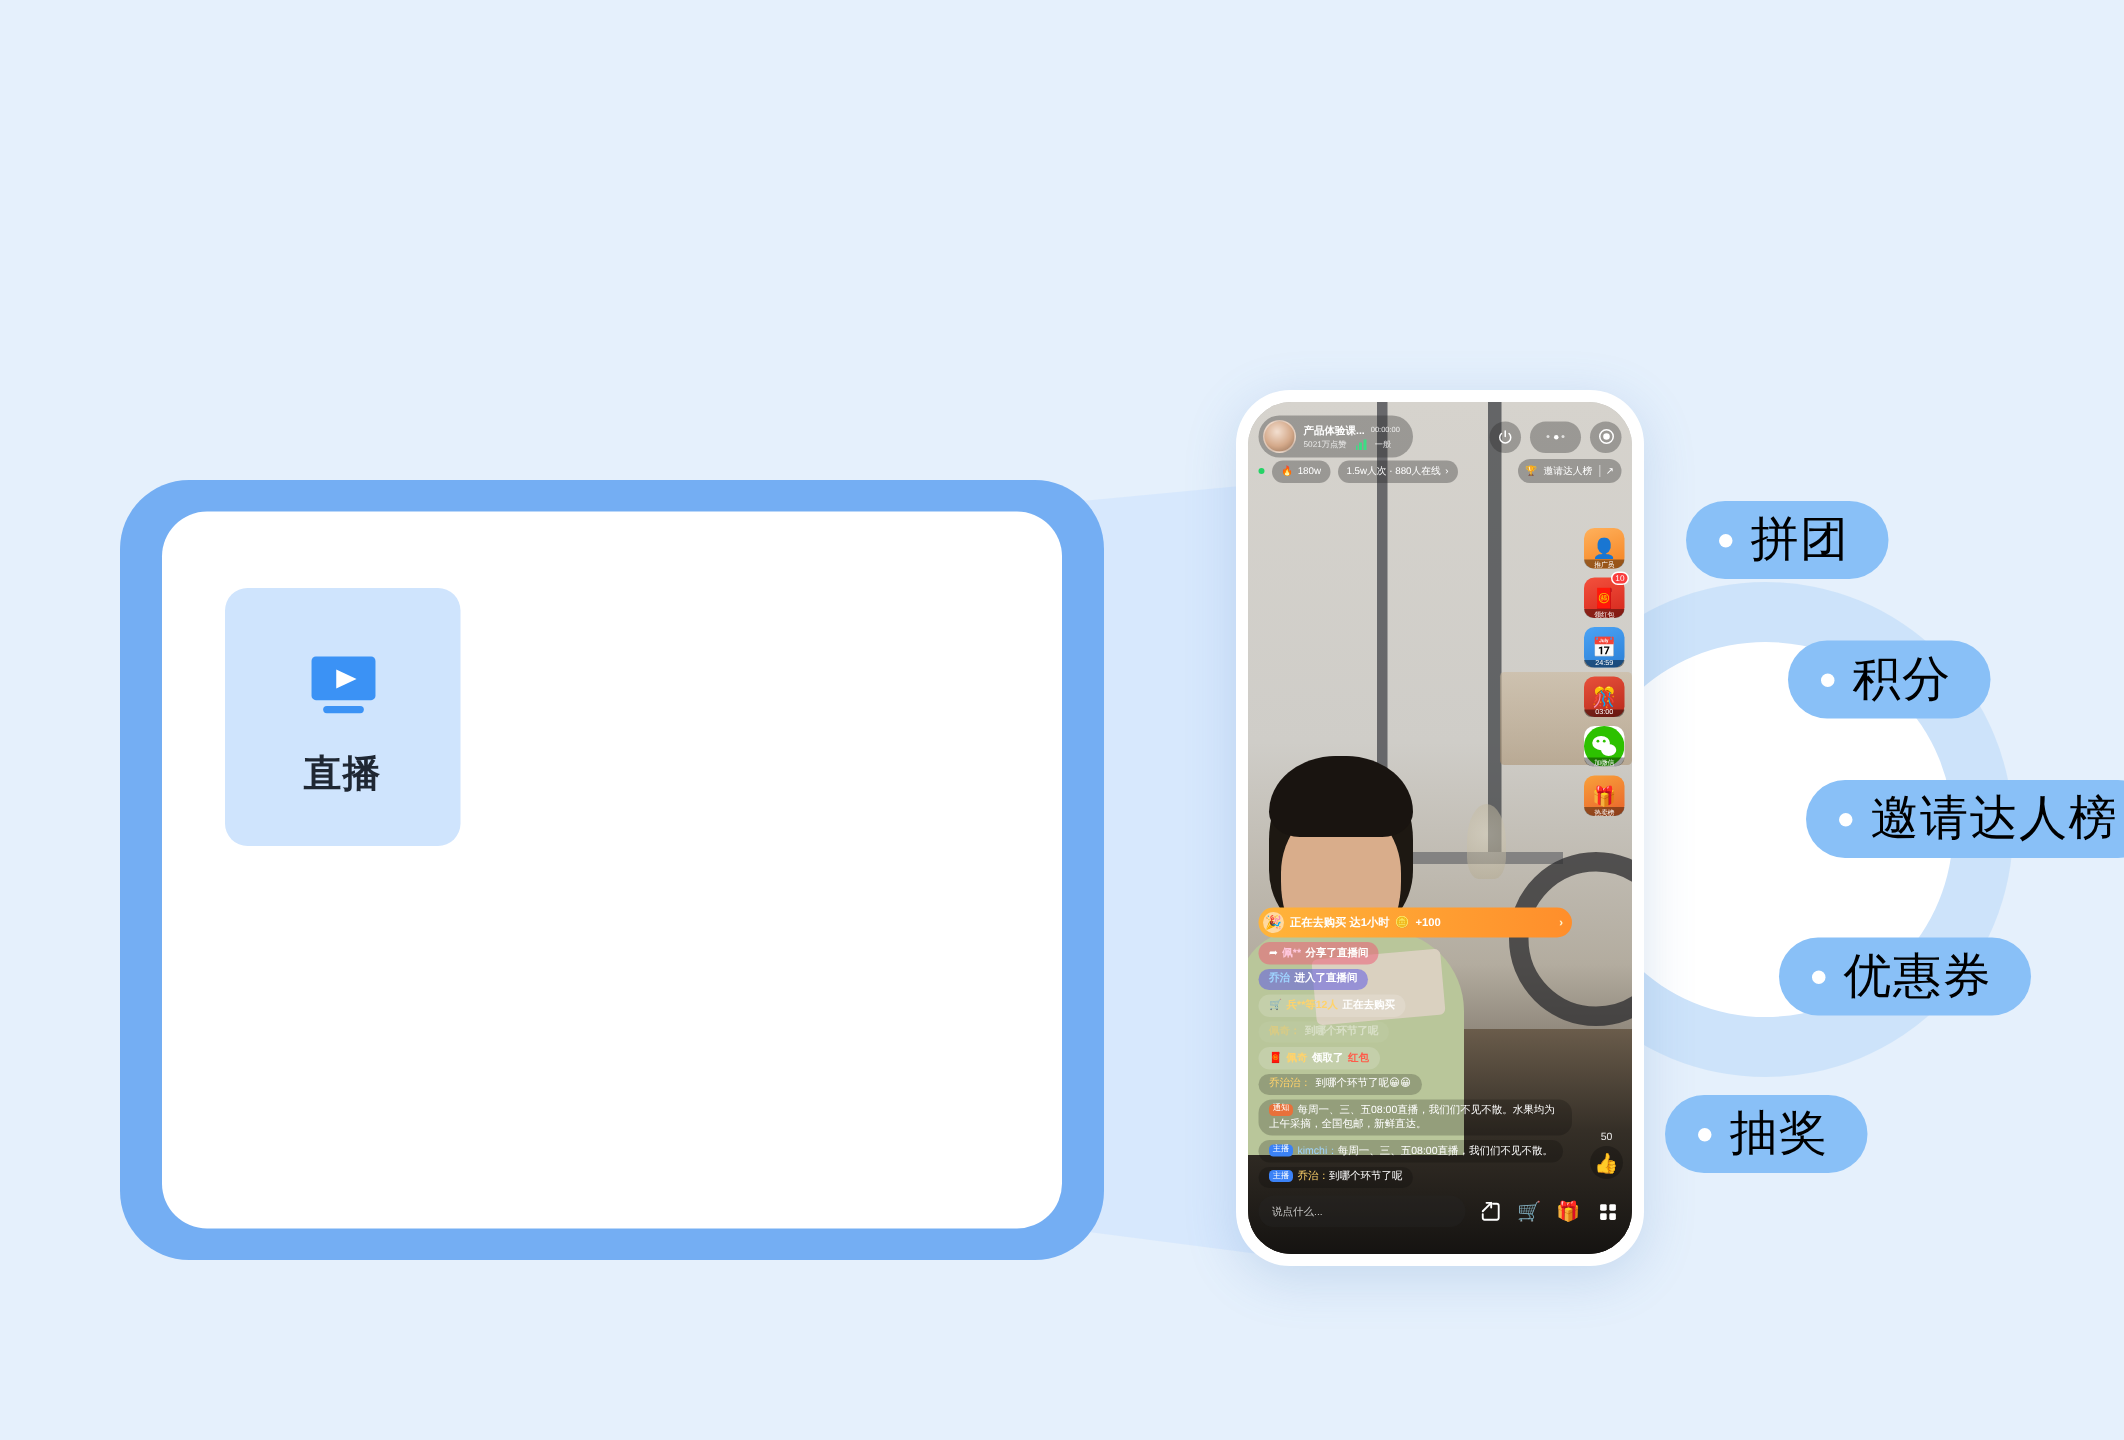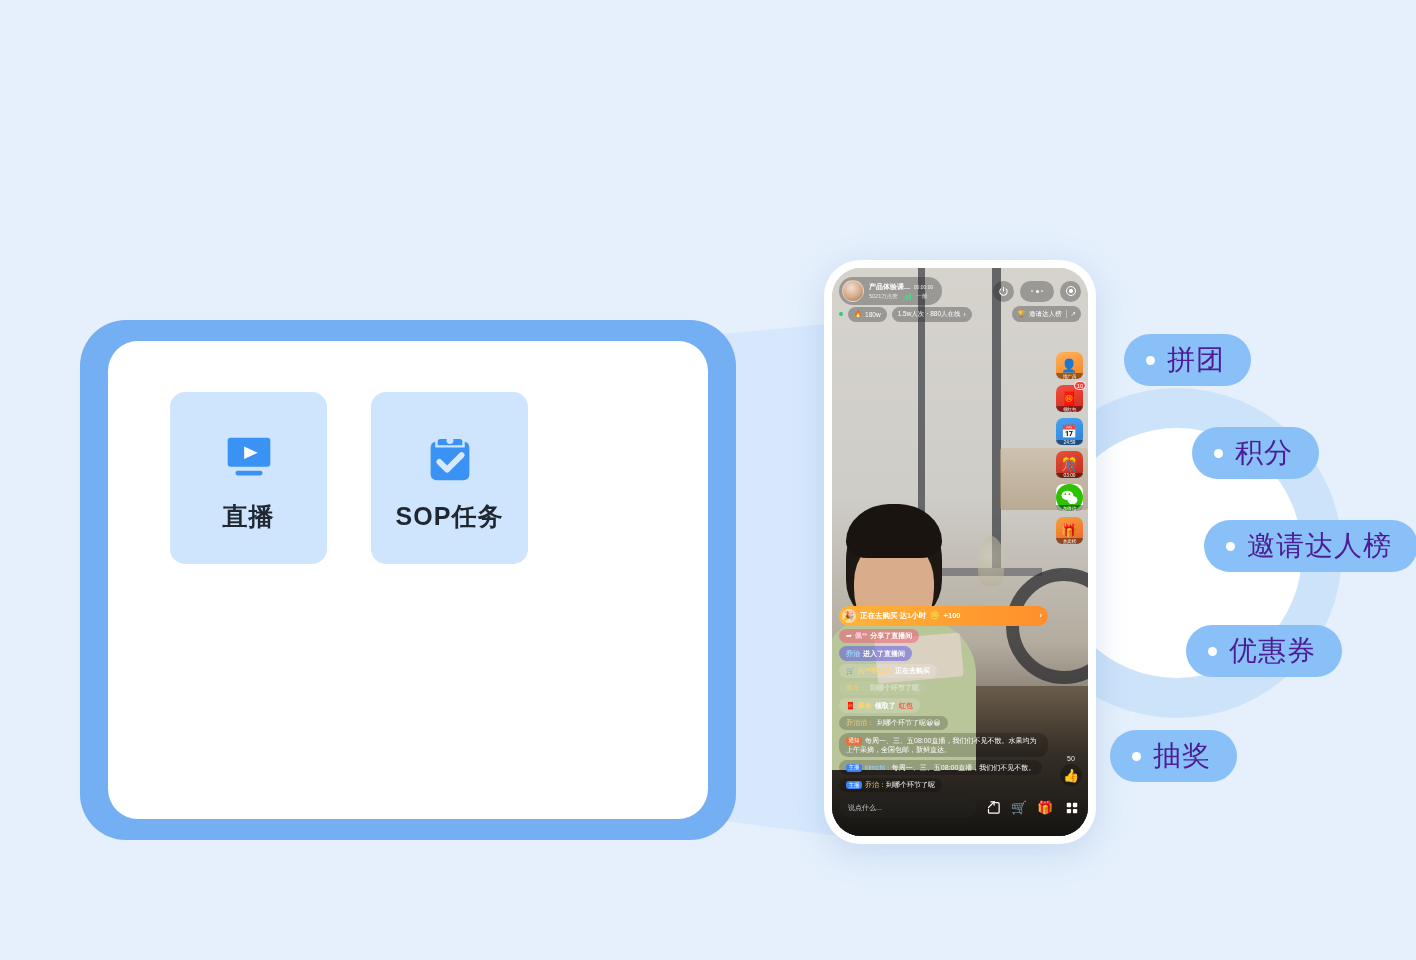--- a/index.html
+++ b/index.html
@@ -31,21 +31,21 @@
     position:absolute; left:80px; top:320px;
     width:656px; height:520px; border-radius:46px;
     background:#74aef3;
   }
   .panel-inner{
     position:absolute; left:108px; top:341px;
     width:600px; height:478px; border-radius:30px;
     background:#ffffff;
   }
   .grid{
-    position:absolute; left:170px; top:392px;
+    position:absolute; left:150px; top:392px;
     width:510px; height:372px;
     display:grid;
     grid-template-columns:repeat(3,157px);
     grid-template-rows:repeat(2,172px);
     column-gap:13px; row-gap:28px;gap:44px;
   }
   .tile{
     background:#cfe4fd; border-radius:15px;
     display:flex; flex-direction:column;
     align-items:center; justify-content:center;
@@ -296,21 +296,21 @@
   }
 
   
   .pill{
     position:absolute; height:52px; border-radius:26px;
     background:#89c0f7;
     display:flex; align-items:center; gap:12px;
     padding:0 26px 0 22px;
   }
   .pill .dot{ width:9px;height:9px;border-radius:50%;background:#fff;flex:none;}
-  .pill .ptxt{ font-size:28px; color:#4c1d95; font-weight:400; white-space:nowrap; letter-spacing:1px;}
+  .pill .ptxt{ font-size:32px; color:#000000; font-weight:400; white-space:nowrap; letter-spacing:1px;}
   .p0{ left:1124px; top:334px; }
   .p1{ left:1192px; top:427px; }
   .p2{ left:1204px; top:520px; }
   .p3{ left:1186px; top:625px; }
   .p4{ left:1110px; top:730px;align-items:center; }
 </style>
 </head>
 <body>
 
 <div class="halo-outer"></div>
@@ -327,29 +327,20 @@
     <svg class="glyph" viewBox="0 0 64 64">
       <rect x="10" y="10" width="44" height="30" rx="3" fill="#3b92f5"></rect>
       <path d="M27 19 L41 25.5 L27 32 Z" fill="#ffffff"></path>
       <rect x="18" y="44" width="28" height="5" rx="2.5" fill="#3b92f5"></rect>
     </svg>
     <div class="cap">直播</div>
   </div>
 
 
 
-  <div class="tile">
-    <svg class="glyph" viewBox="0 0 64 64">
-      <rect x="12" y="14" width="40" height="40" rx="6" fill="#3b92f5"></rect>
-      <path d="M22 10 h20 a4 4 0 0 1 4 4 v5 h-28 v-5 a4 4 0 0 1 4 -4 z" fill="#3b92f5" stroke="#cfe4fd" stroke-width="2.5"></path>
-      <circle cx="32" cy="13" r="3.6" fill="#cfe4fd"></circle>
-      <path d="M21 35 L29 43 L44 28" fill="none" stroke="#d7e9ff" stroke-width="6" stroke-linecap="round" stroke-linejoin="round"></path>
-    </svg>
-    <div class="cap">SOP任务</div>
-  </div>
 
 
 
 </div>
 
 <div class="phone">
   <div class="screen">
 
     <div class="scene">
       <div class="wall"></div>

